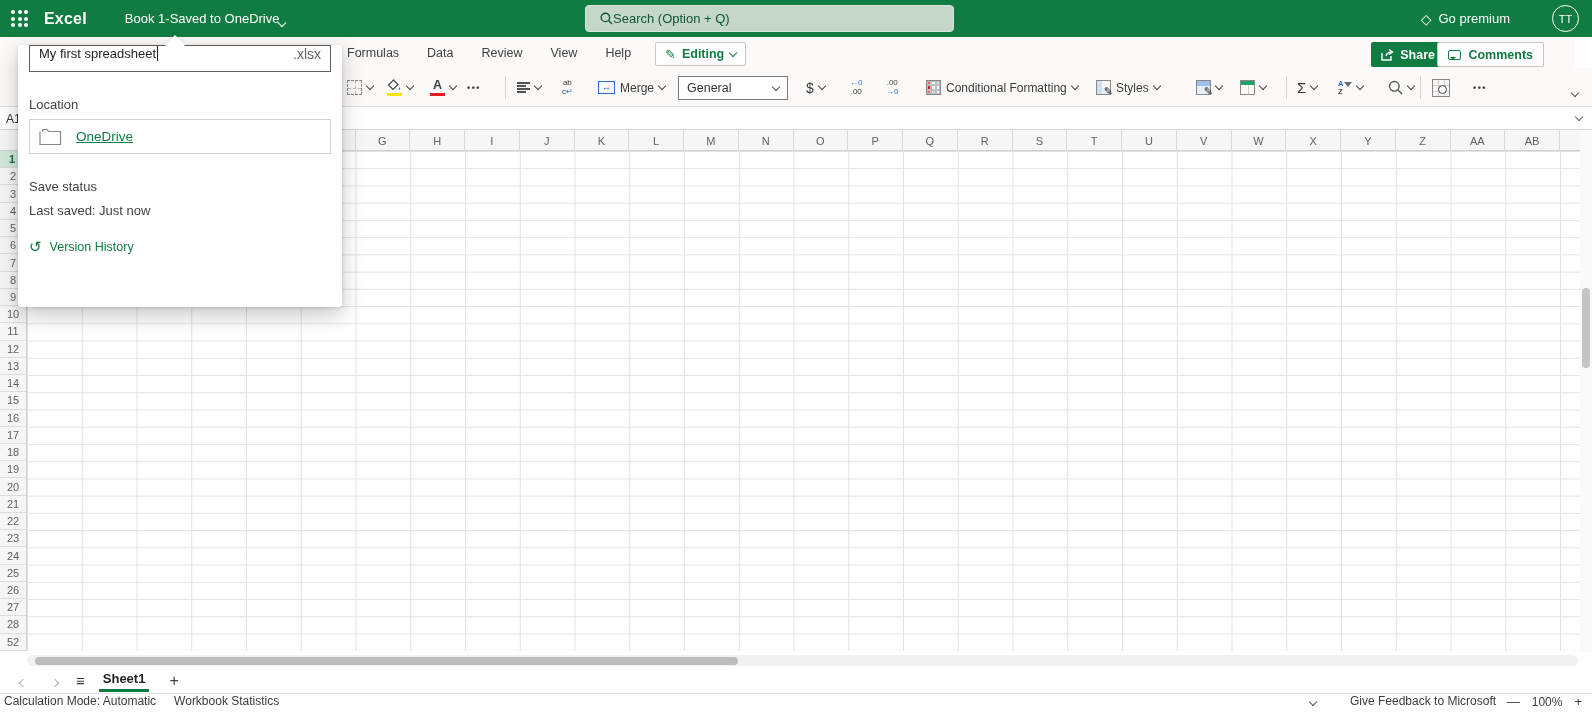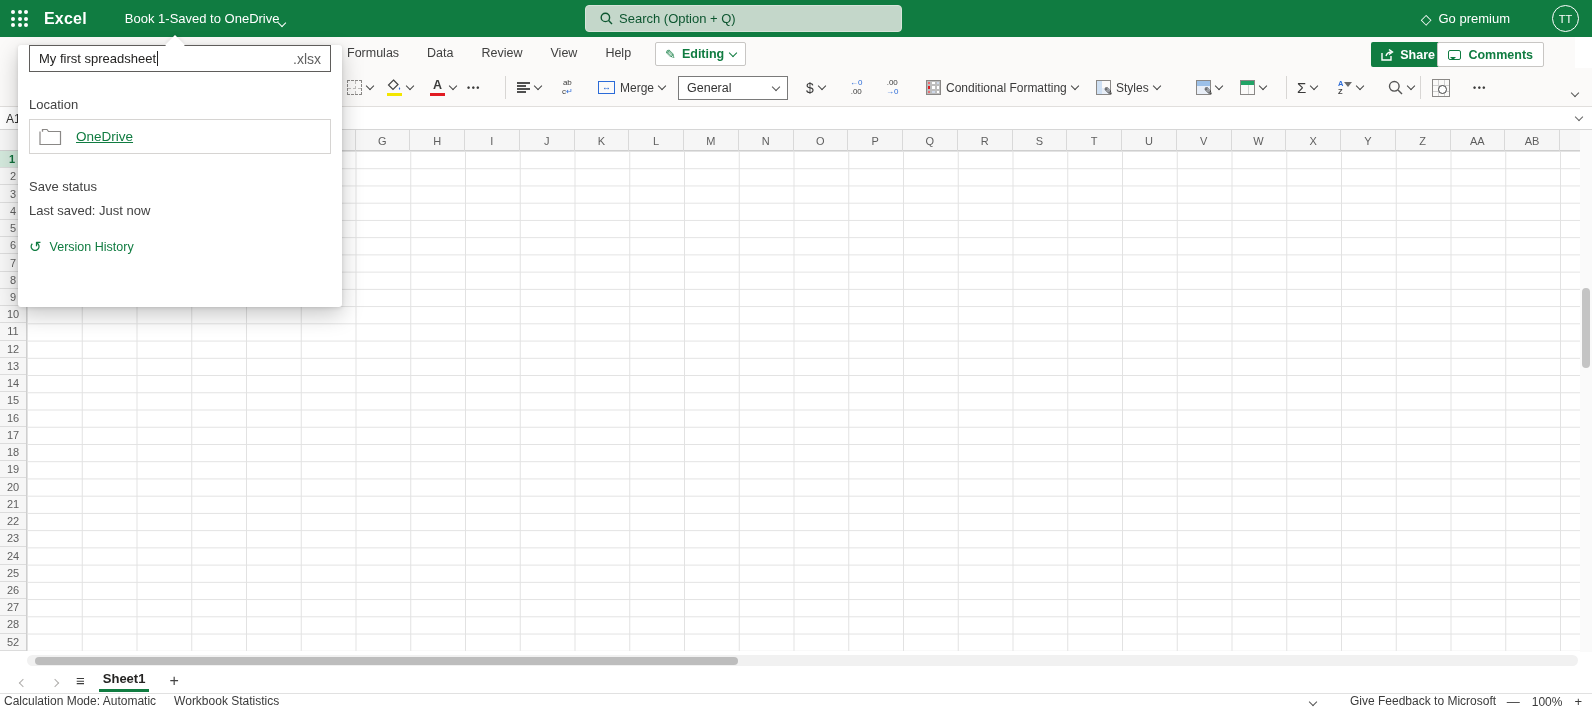--- a/index.html
+++ b/index.html
@@ -14,22 +14,22 @@
   .topbar{position:absolute;left:0;top:0;right:0;height:37px;background:var(--green);
           display:flex;align-items:center;color:#fff}
   .waffle{display:grid;grid-template-columns:repeat(3,4px);grid-gap:2.5px;margin:0 16px 0 11px;cursor:pointer}
   .waffle i{width:4px;height:4px;background:#fff;border-radius:50%}
   .appname{font-weight:bold;font-size:16px;margin-right:38px;letter-spacing:.2px}
   .doctitle{font-size:13px;display:flex;align-items:flex-end;cursor:pointer}
   .cv{display:inline-block;width:6px;height:6px;border-right:1.4px solid currentColor;
       border-bottom:1.4px solid currentColor;transform:rotate(45deg);margin-top:-3px}
   .cv.left{transform:rotate(135deg)}
   .cv.right{transform:rotate(-45deg)}
-  .searchbox{position:absolute;left:585px;top:5px;width:317px;height:27px;background:#c4d7ca;
-             border:1px solid #d7e4da;border-radius:4px;display:flex;align-items:center;gap:6px;
+  .searchbox{position:absolute;left:585px;top:5px;width:369px;height:27px;background:#c4d7ca;
+             border:1px solid #d7e4da;border-radius:4px;display:flex;align-items:center;gap:0;
              padding:0 14px;color:#0d5630;font-size:13px;cursor:text}
   .premium{position:absolute;right:82px;top:0;height:37px;display:flex;align-items:center;gap:7px;
            font-size:13px;cursor:pointer}
   .diamond{font-size:14px;line-height:1}
   .avatar{position:absolute;right:13px;top:5px;width:27px;height:27px;border:1.6px solid #fff;
           border-radius:50%;display:flex;align-items:center;justify-content:center;font-size:11px;cursor:pointer}
 
   
   .tabsrow{position:absolute;left:0;top:37px;right:17px;height:31px;background:#fbfaf9;display:flex;align-items:center}
   .rtab{font-size:12.5px;color:#404040;padding:0 14px;cursor:pointer;height:100%;display:flex;align-items:center}
@@ -136,21 +136,21 @@
   .feedback{position:absolute;left:1350px;cursor:pointer}
   .zoomctl{position:absolute;right:10px;display:flex;align-items:center;gap:12px}
   .zbtn{cursor:pointer;font-size:13px;color:#3b3b3b}
 
   
   .filecard{position:absolute;left:18px;top:45px;width:324px;height:262px;background:#fff;border-radius:3px;
             box-shadow:0 8px 22px rgba(0,0,0,.22),0 1px 4px rgba(0,0,0,.12);z-index:50}
   .card-arrow{position:absolute;top:-7px;left:150px;width:14px;height:14px;background:#fff;transform:rotate(45deg);
               box-shadow:-2px -2px 3px rgba(0,0,0,.05)}
   .fclabel{font-size:13px;color:#424242;margin:19px 0 7px 11px}
-  .fninput{margin:0 11px;height:27px;border:1.4px solid #5f5d5b;display:flex;align-items:center;
+  .fninput{margin:0 11px;height:27px;border:1.4px solid #5f5d5b;display:flex;
            padding:0 9px;font-size:13px;color:#252423;cursor:text}
   .caret{display:inline-block;width:1px;height:15px;background:#222;margin-left:1px}
   .ext{margin-left:auto;color:#616161;font-size:14px}
   .locbox{margin:0 11px;height:35px;border:1px solid #d6d4d2;display:flex;align-items:center;gap:13px;
           padding-left:9px}
   .odlink{color:var(--green);font-size:13.5px;text-decoration:underline;cursor:pointer}
   .lastsaved{font-size:13px;color:#424242;margin:9px 0 0 11px}
   .vhist{display:flex;align-items:center;gap:8px;margin:21px 0 0 11px;color:var(--green);cursor:pointer}
   .vhicon{font-size:15px;line-height:1}
   .vhtext{font-size:12.5px}

